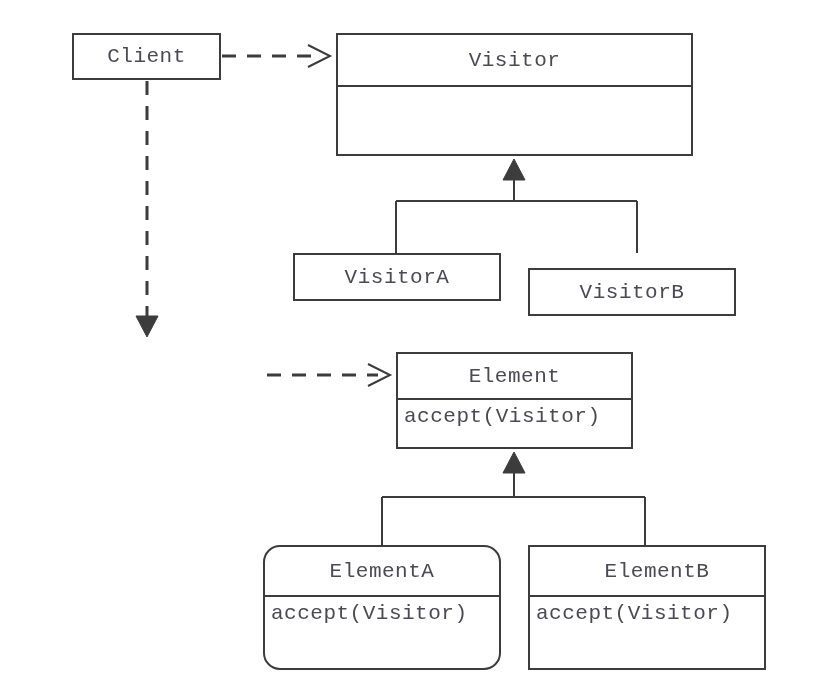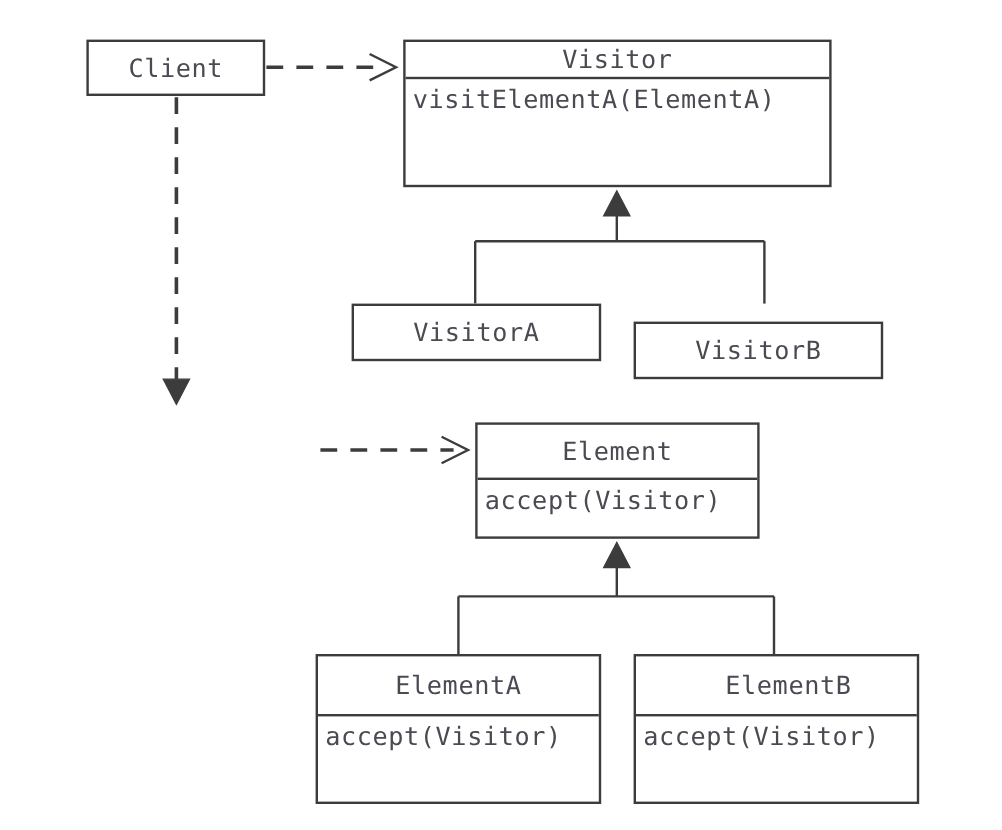--- a/index.html
+++ b/index.html
@@ -20,20 +20,21 @@
   }
 
   
   .uml-class {
     position: absolute;
     box-sizing: border-box;
     background: #ffffff;
     border: 2px solid #3c3c3c;
     display: flex;
     flex-direction: column;
+    font-family: Liberation Mono, monospace;
   }
   .uml-name {
     box-sizing: border-box;
     display: flex;
     align-items: center;
     justify-content: center;
     font-size: 21px;
     color: #4a4a52;
     letter-spacing: 0.5px;
     white-space: nowrap;
@@ -137,43 +138,42 @@
       <path class="solid-line" d="M 645 497 L 645 545"></path>
       <path class="solid-head" d="M 503 473 L 525 473 L 514 452 Z"></path>
     </g>
   </svg>
 
   <div class="uml-class" style="left:72px; top:33px; width:149px; height:47px;">
     <div class="uml-name" style="height:43px;">Client</div>
   </div>
 
   <div class="uml-class" style="left:336px; top:33px; width:357px; height:123px;">
-    <div class="uml-name" style="height:29px;">Visitor</div>
+    <div class="uml-name" style="height:50px;">Visitor</div>
     <div class="uml-members">
-      <div class="uml-member">visitElementA(ElementA)</div>
     </div>
   </div>
 
   <div class="uml-class" style="left:293px; top:253px; width:208px; height:48px;">
     <div class="uml-name" style="height:44px;text-align:center;">VisitorA</div>
   </div>
 
   <div class="uml-class" style="left:528px; top:268px; width:208px; height:48px;">
     <div class="uml-name" style="height:44px;">VisitorB</div>
   </div>
 
 
   <div class="uml-class" style="left:396px; top:352px; width:237px; height:97px;">
     <div class="uml-name" style="height:44px;text-align:right;">Element</div>
     <div class="uml-members">
       <div class="uml-member">accept(Visitor)</div>
     </div>
   </div>
 
-  <div class="uml-class" style="left:263px; top:545px; width:238px; height:125px;">
+  <div class="uml-class" style="left:263px; top:545px; width:238px; height:125px;border-radius:17px;">
     <div class="uml-name" style="height:48px;">ElementA</div>
     <div class="uml-members">
       <div class="uml-member">accept(Visitor)</div>
     </div>
   </div>
 
   <div class="uml-class" style="left:528px; top:545px; width:238px; height:125px;">
     <div class="uml-name" style="height:48px;padding-left:20px;">ElementB</div>
     <div class="uml-members">
       <div class="uml-member">accept(Visitor)</div>

